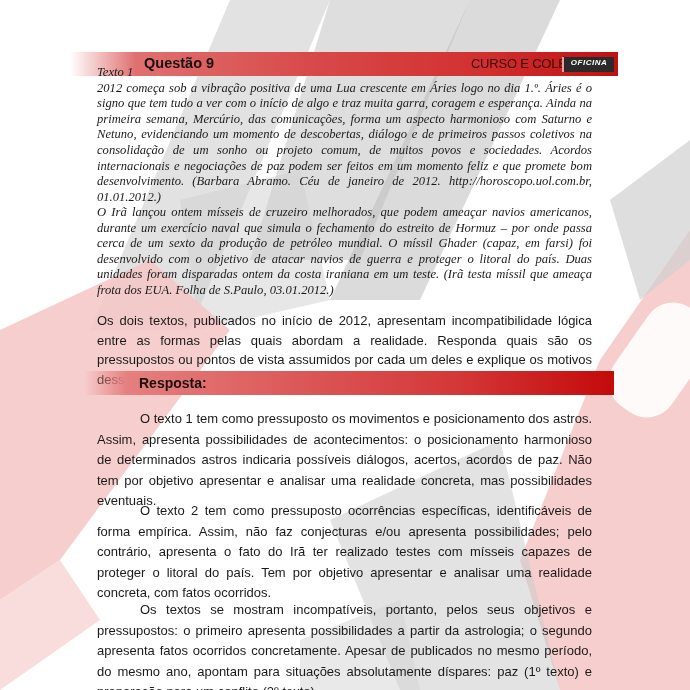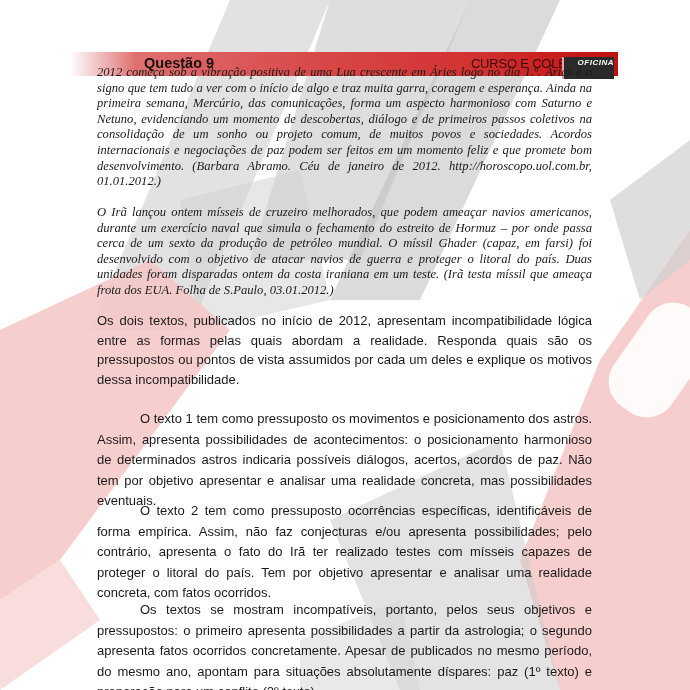--- a/index.html
+++ b/index.html
@@ -18,24 +18,24 @@
     }
     .header-title {
       position: absolute; left: 74px; top: 3px;
       font-family: "Liberation Sans", sans-serif; font-weight: bold; font-size: 14.5px; color: #1a0f0f;
     }
     .header-brand {
       position: absolute; right: 28px; top: 4px;
       font-family: "Liberation Sans", sans-serif; font-size: 13px; color: #3a0a0a; letter-spacing: -0.2px;
     }
     .brand-logo {
-      position: absolute; right: 4px; top: 5px; width: 50px; height: 22px;
+      position: absolute; right: 4px; top: 5px; width: 50px; height: 15px;
       background: #2a2a2a; border-left: 2px solid #e8a0a0;
       color: #ffffff; font-size: 8px; font-style: italic; font-weight: bold;
-      line-height: 12px; text-align: right; letter-spacing: 0.5px;
+      line-height: 12px; text-align: center; letter-spacing: 0.5px;
     }
 
     .serif-block {
       position: absolute; left: 97px; width: 495px;
       font-family: "Liberation Serif", serif; font-style: italic;
       font-size: 12.6px; line-height: 15.6px; color: #1a1a1a; text-align: justify;
     }
     .serif-block p { margin: 0; }
 
     .prompt {
@@ -82,27 +82,31 @@
 
 <div class="page">
 
   <div class="header-bar">
     <span class="header-title">Questão 9</span>
     <span class="header-brand">CURSO E COLÉGIO</span>
     <span class="brand-logo">OFICINA</span>
   </div>
 
   <div class="serif-block" style="top:65px;">
+    <p>Texto 1</p>
     <p>2012 começa sob a vibração positiva de uma Lua crescente em Áries logo no dia 1.º. Áries é o signo que tem tudo a ver com o início de algo e traz muita garra, coragem e esperança. Ainda na primeira semana, Mercúrio, das comunicações, forma um aspecto harmonioso com Saturno e Netuno, evidenciando um momento de descobertas, diálogo e de primeiros passos coletivos na consolidação de um sonho ou projeto comum, de muitos povos e sociedades. Acordos internacionais e negociações de paz podem ser feitos em um momento feliz e que promete bom desenvolvimento. (Barbara Abramo. Céu de janeiro de 2012. http://horoscopo.uol.com.br, 01.01.2012.)</p>
   </div>
 
   <div class="serif-block" style="top:205px;">
     <p>O Irã lançou ontem mísseis de cruzeiro melhorados, que podem ameaçar navios americanos, durante um exercício naval que simula o fechamento do estreito de Hormuz – por onde passa cerca de um sexto da produção de petróleo mundial. O míssil Ghader (capaz, em farsi) foi desenvolvido com o objetivo de atacar navios de guerra e proteger o litoral do país. Duas unidades foram disparadas ontem da costa iraniana em um teste. (Irã testa míssil que ameaça frota dos EUA. Folha de S.Paulo, 03.01.2012.)</p>
   </div>
 
   <p class="prompt" style="margin:0;">Os dois textos, publicados no início de 2012, apresentam incompatibilidade lógica entre as formas pelas quais abordam a realidade. Responda quais são os pressupostos ou pontos de vista assumidos por cada um deles e explique os motivos dessa incompatibilidade.</p>
 
+  <div class="answer-bar">
+    <span class="answer-title">Resposta:</span>
+  </div>
 
   <p class="answer-para" style="top:409px;">O texto 1 tem como pressuposto os movimentos e posicionamento dos astros. Assim, apresenta possibilidades de acontecimentos: o posicionamento harmonioso de determinados astros indicaria possíveis diálogos, acertos, acordos de paz. Não tem por objetivo apresentar e analisar uma realidade concreta, mas possibilidades eventuais.</p>
   <p class="answer-para" style="top:501px;">O texto 2 tem como pressuposto ocorrências específicas, identificáveis de forma empírica. Assim, não faz conjecturas e/ou apresenta possibilidades; pelo contrário, apresenta o fato do Irã ter realizado testes com mísseis capazes de proteger o litoral do país. Tem por objetivo apresentar e analisar uma realidade concreta, com fatos ocorridos.</p>
   <p class="answer-para" style="top:600px;">Os textos se mostram incompatíveis, portanto, pelos seus objetivos e pressupostos: o primeiro apresenta possibilidades a partir da astrologia; o segundo apresenta fatos ocorridos concretamente. Apesar de publicados no mesmo período, do mesmo ano, apontam para situações absolutamente díspares: paz (1º texto) e preparação para um conflito (2º texto).</p>
 
 </div>
 
 </body></html>

